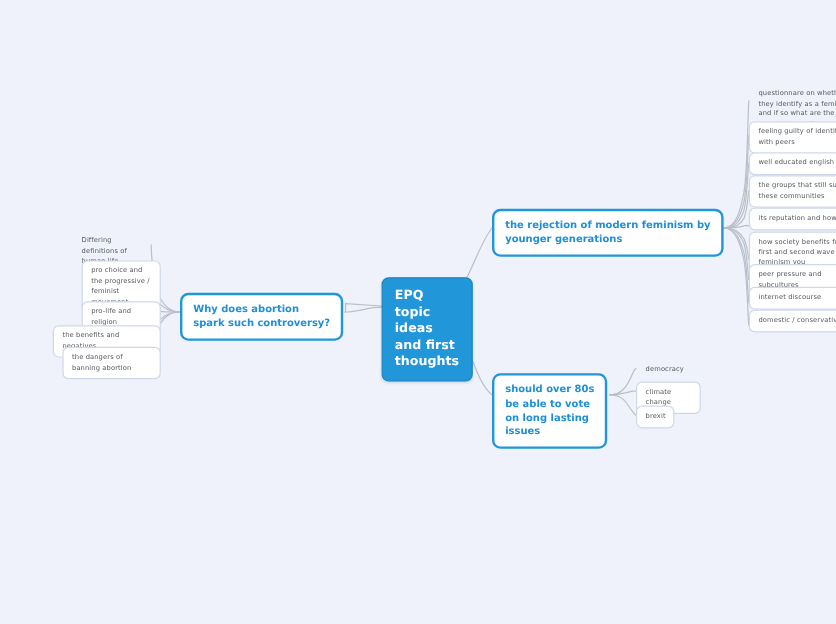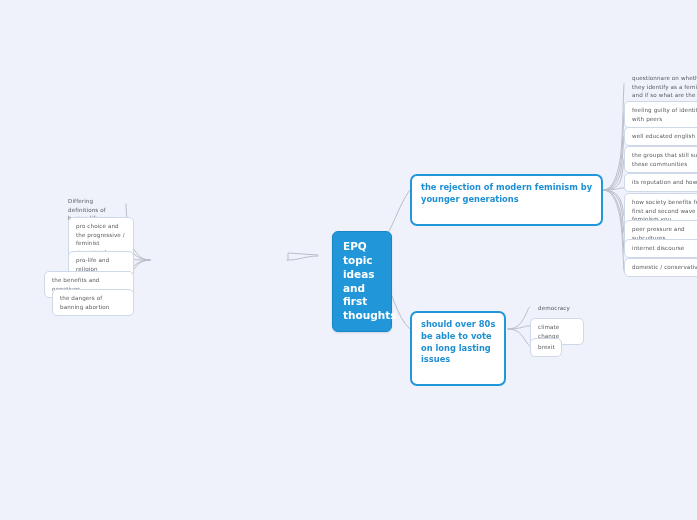--- a/index.html
+++ b/index.html
@@ -49,21 +49,21 @@
   }
 
   
   .node.branch {
     background: #ffffff;
     border: 2px solid #2196d9;
     color: #1f8fd4;
     font-weight: bold;
     font-size: 8.3px;
     line-height: 1.42;
-    padding: 6px 8px 18px 9px;
+    padding: 6px 8px 6px 9px;
     border-radius: 7px;
   }
 
   
   .node.leaf {
     background: #ffffff;
     border: 1px solid #cfd8e8;
     color: #55595e;
     font-size: 5.6px;
     line-height: 1.55;
@@ -112,22 +112,23 @@
       </g>
 
       <g>
         <path d="M508 329 C 518 329, 522 322, 525 316 C 528 310, 528 308, 530 307"></path>
         <path d="M508 329 C 518 329, 523 327, 527 326 L 530 326"></path>
         <path d="M508 329 C 518 329, 522 335, 525 340 C 528 344, 529 346, 531 347"></path>
       </g>
     </g>
   </svg>
 
-  <div class="node root" style="left:332px; top:231px; width:60px;">EPQ topic ideas and first thoughts</div>
+  <div class="node root" style="left:318px; top:231px; width:76px;">EPQ topic ideas and first thoughts</div>
 
+  <div class="node branch" style="left:150px; top:244px; width:136px;">Why does abortion spark such controversy?</div>
 
   <div class="node branch" style="left:410px; top:174px; width:193px;">the rejection of modern feminism by younger generations</div>
 
   <div class="node branch" style="left:410px; top:311px; width:96px;">should over 80s be able to vote on long lasting issues</div>
 
   <div class="node leaf noborder" style="left:60px; top:192px; width:72px;">Differing definitions of human life</div>
 
   <div class="node leaf" style="left:68px; top:217px; width:66px;">pro choice and the progressive / feminist movement</div>
 
   <div class="node leaf" style="left:68px; top:251px; width:66px;">pro-life and religion</div>

